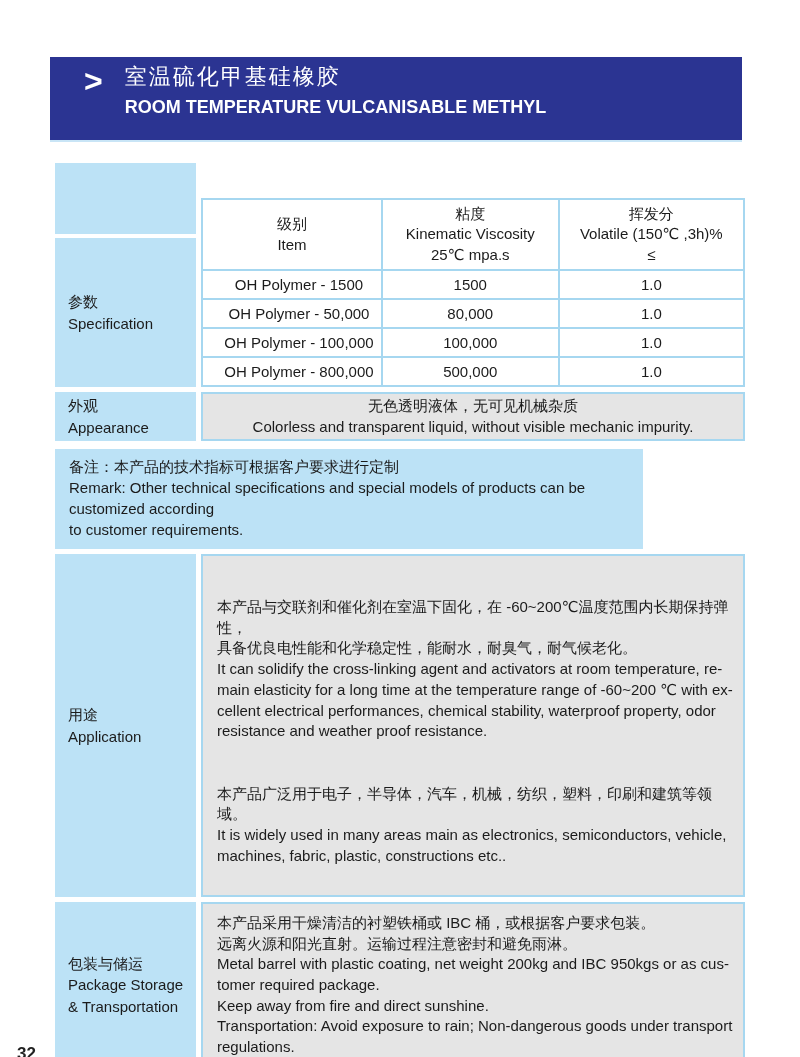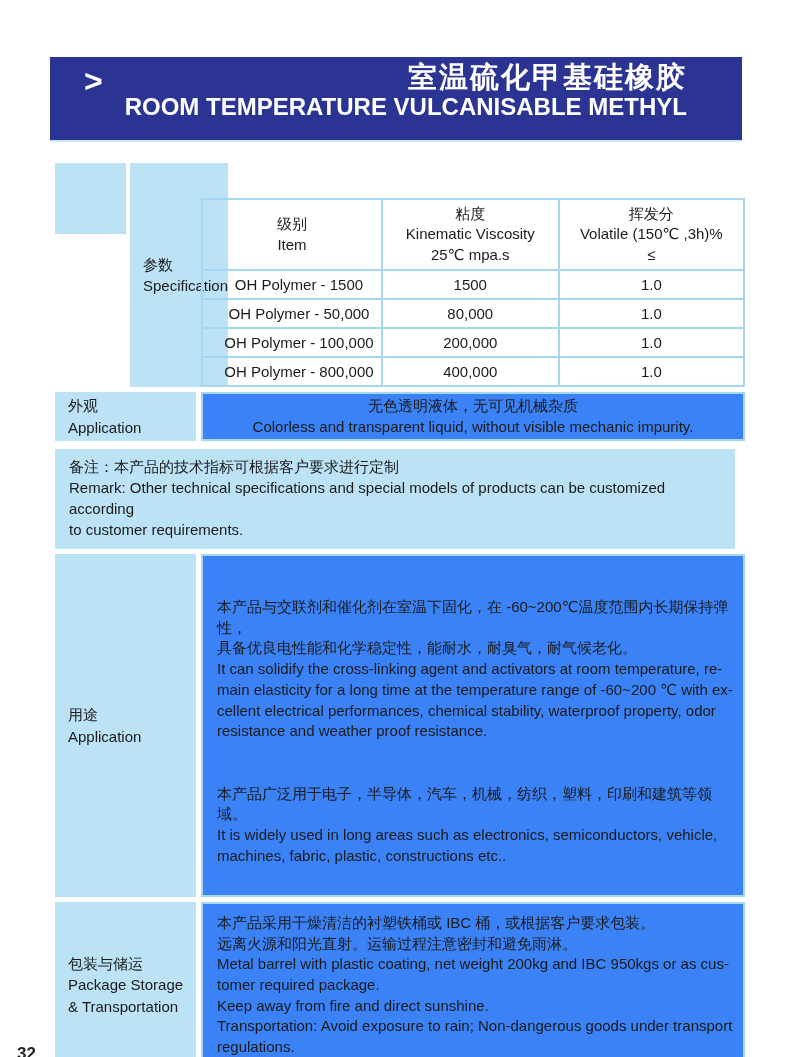--- a/index.html
+++ b/index.html
@@ -17,47 +17,47 @@
     display:flex; align-items:flex-start;
     border-bottom:2px solid #C9E5F6;
     box-sizing:border-box;
   }
   .banner .chevron {
     font-size:32px; font-weight:600; line-height:40px;
     margin:4px 0 0 34px; letter-spacing:0;
   }
   .banner .titles { margin-left:22px; margin-top:2px; }
   .banner .title-zh {
-    font-size:29px; font-weight:bold; line-height:36px; letter-spacing:2px;text-align:right;
+    font-size:22px; font-weight:normal; line-height:36px; letter-spacing:2px;
   }
   .banner .title-en {
-    font-size:24px; font-weight:bold; line-height:24px; letter-spacing:0;
+    font-size:18px; font-weight:bold; line-height:24px; letter-spacing:0;
   }
 
   
   .doc { position:absolute; left:55px; top:163px; width:690px; }
 
   .section { display:flex; gap:5px; margin-bottom:5px; align-items:stretch; }
 
   .label-cell {
     width:141px; flex:0 0 141px; box-sizing:border-box;
     background:#BCE2F6;
     display:flex; flex-direction:column; justify-content:center;
     padding-left:13px; padding-right:6px;
     font-size:15px; line-height:1.42; white-space:pre-line;
   }
 
   .content-cell {
-    flex:1; box-sizing:border-box; background:#3b82f6;
+    flex:1; box-sizing:border-box; background:#e5e5e5;
     border:2px solid #A6D7F0;
     font-size:15px; line-height:1.38;
   }
 
   
-  .left-col { width:141px; flex:0 0 141px; display:flex; gap:4px; }
+  .left-col { width:141px; flex:0 0 141px; display:flex; flex-direction:column; gap:4px; }
   .left-spacer { height:71px; flex:0 0 71px; background:#BCE2F6; }
   .left-label {
     flex:1; background:#BCE2F6; box-sizing:border-box;
     display:flex; flex-direction:column; justify-content:center;
     padding-left:13px; font-size:15px; line-height:1.42; white-space:pre-line;
   }
   table.spec {
     flex:1; border-collapse:collapse; table-layout:fixed;margin-top:35px;
   }
   table.spec th, table.spec td {
@@ -73,21 +73,21 @@
   col.c1 { width:33.2%; } col.c2 { width:32.6%; } col.c3 { width:34.2%; }
 
   
   .appearance-content {
     display:flex; flex-direction:column; justify-content:center; align-items:center;
     text-align:center; white-space:pre-line; min-height:40px; padding:2px 6px;
   }
 
   
   .remark {
-    box-sizing:border-box; width:680px; background:#BCE2F6;
+    box-sizing:border-box; width:588px; background:#BCE2F6;
     margin:8px 0 5px 0; padding:7px 14px 9px 14px;
     font-size:15px; line-height:1.4; white-space:pre-line;
   }
 
   
   .text-content { padding:9px 7px 8px 14px; white-space:pre-line; }
   .app-content { min-height:200px; padding-top:20px; box-sizing:border-box; }
   .app-content .para2 { margin-top:21px; }
   .pkg-content { min-height:137px; box-sizing:border-box; }
 
@@ -137,55 +137,55 @@
         <td>1500</td>
         <td>1.0</td>
       </tr>
       <tr>
         <td class="item-col">OH Polymer - 50,000</td>
         <td>80,000</td>
         <td>1.0</td>
       </tr>
       <tr>
         <td class="item-col">OH Polymer - 100,000</td>
-        <td>200,000</td>
+        <td>100,000</td>
         <td>1.0</td>
       </tr>
       <tr>
         <td class="item-col">OH Polymer - 800,000</td>
-        <td>400,000</td>
+        <td>500,000</td>
         <td>1.0</td>
       </tr>
     </tbody>
       </table>
   </div>
 
   <div class="section">
     <div class="label-cell">外观
-Application</div>
+Appearance</div>
     <div class="content-cell appearance-content">无色透明液体，无可见机械杂质
 Colorless and transparent liquid, without visible mechanic impurity.</div>
   </div>
 
   <div class="remark">备注：本产品的技术指标可根据客户要求进行定制
 Remark: Other technical specifications and special models of products can be customized according
 to customer requirements.</div>
 
   <div class="section">
     <div class="label-cell">用途
 Application</div>
     <div class="content-cell text-content app-content">
       <div class="para1">本产品与交联剂和催化剂在室温下固化，在 -60~200℃温度范围内长期保持弹性，
 具备优良电性能和化学稳定性，能耐水，耐臭气，耐气候老化。
 It can solidify the cross-linking agent and activators at room temperature, re-
 main elasticity for a long time at the temperature range of -60~200 ℃ with ex-
 cellent electrical performances, chemical stability, waterproof property, odor
 resistance and weather proof resistance.</div>
       <div class="para2">本产品广泛用于电子，半导体，汽车，机械，纺织，塑料，印刷和建筑等领域。
-It is widely used in long areas such as electronics, semiconductors, vehicle,
+It is widely used in many areas main as electronics, semiconductors, vehicle,
 machines, fabric, plastic, constructions etc..</div>
     </div>
   </div>
 
   <div class="section">
     <div class="label-cell">包装与储运
 Package Storage
 &amp; Transportation</div>
     <div class="content-cell text-content pkg-content">本产品采用干燥清洁的衬塑铁桶或 IBC 桶，或根据客户要求包装。
 远离火源和阳光直射。运输过程注意密封和避免雨淋。

